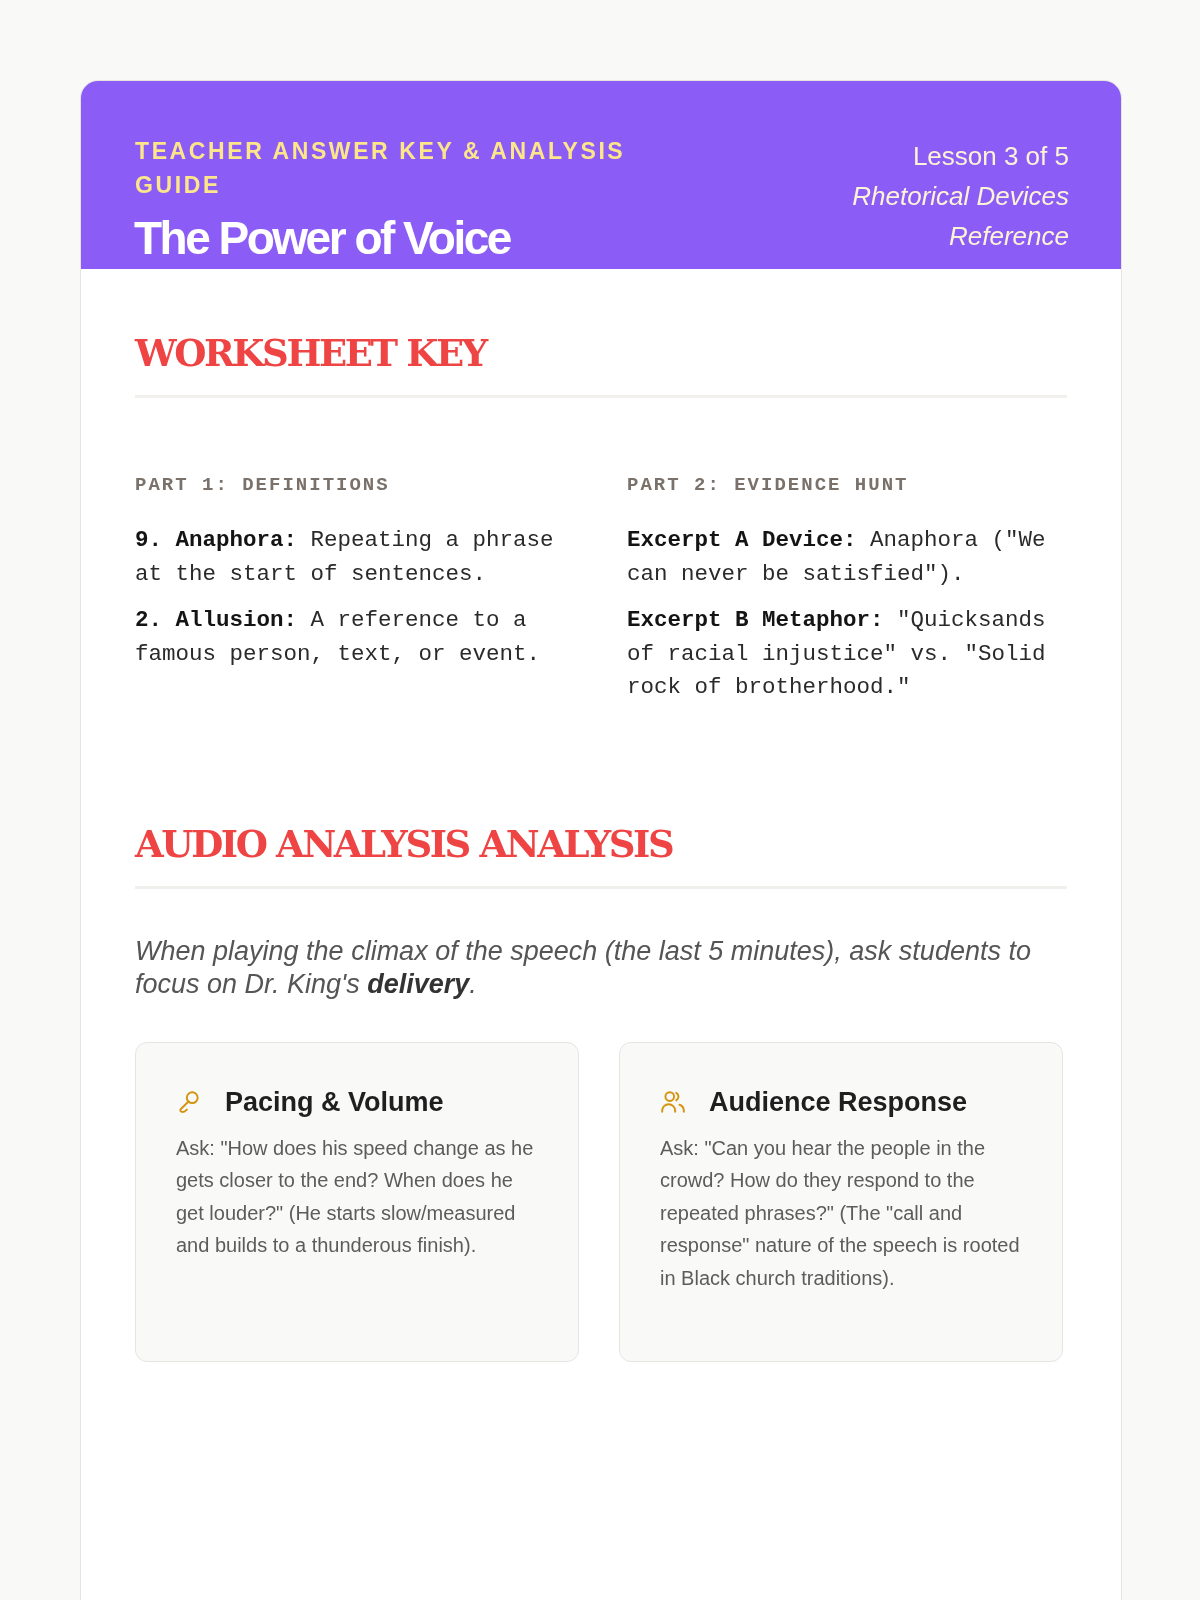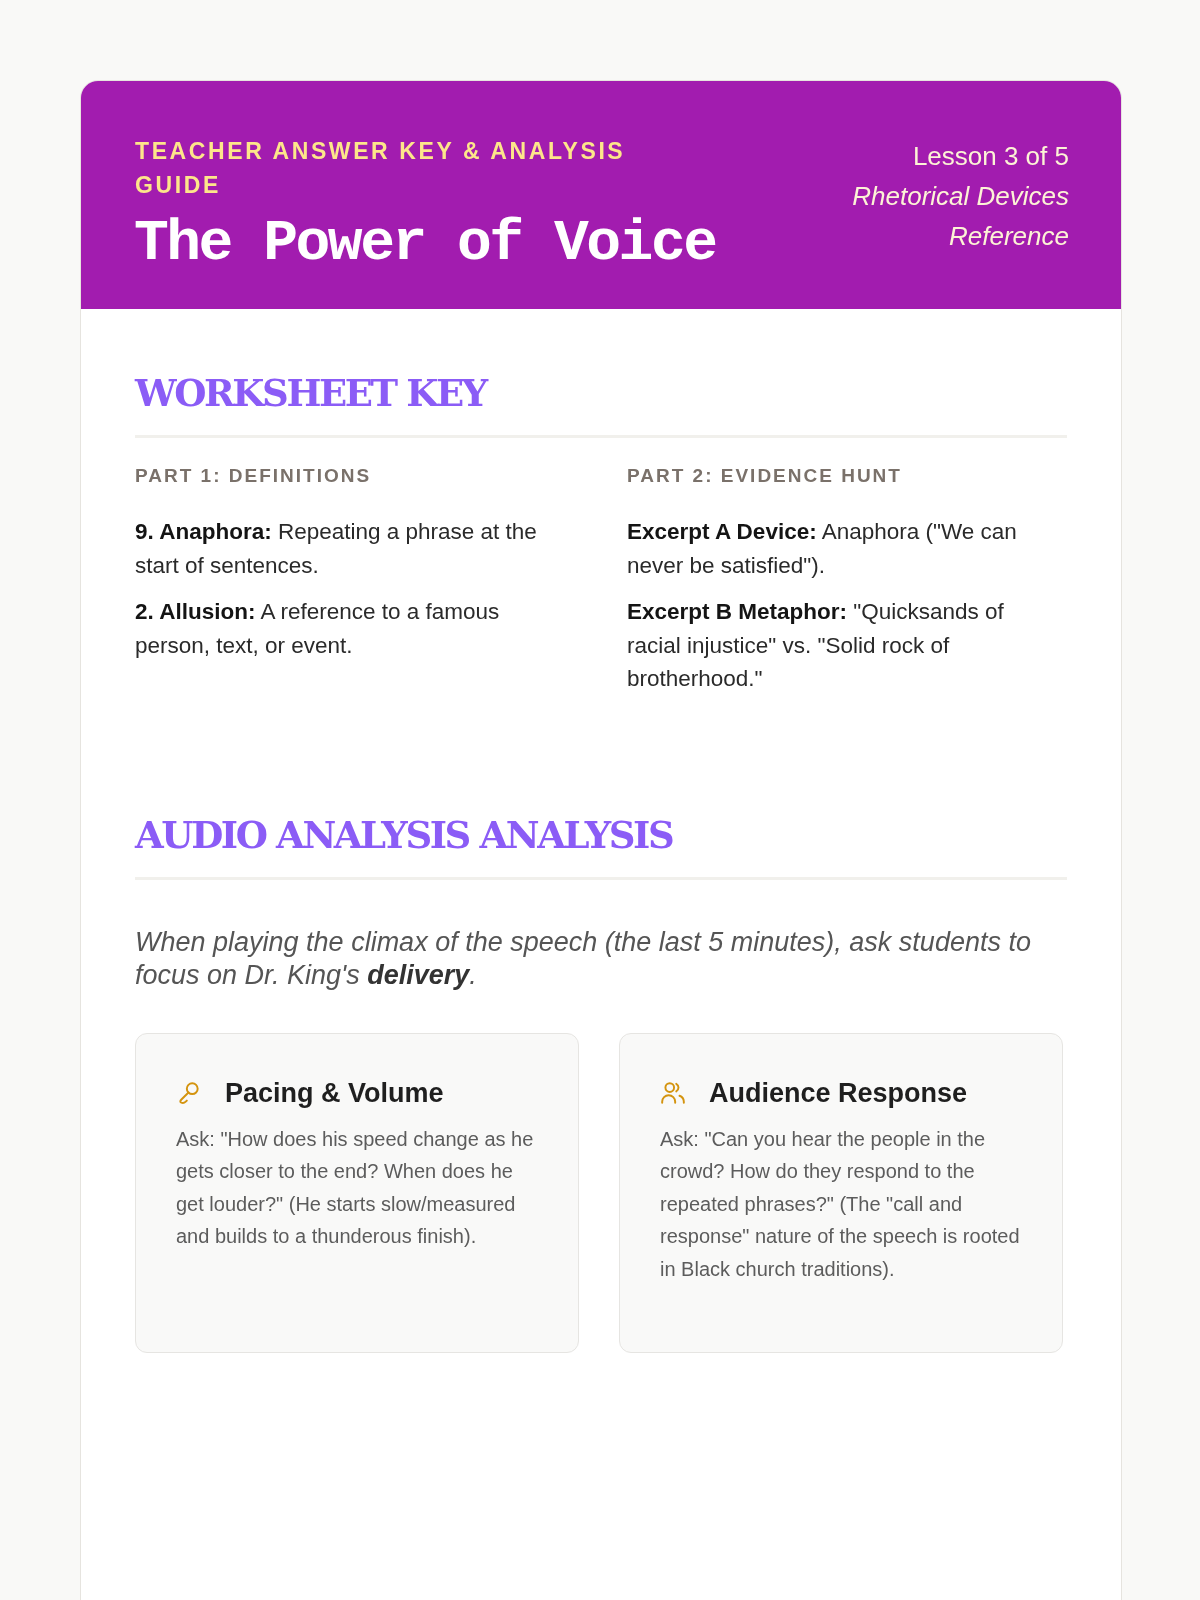--- a/index.html
+++ b/index.html
@@ -10,48 +10,48 @@
     color: #222;
   }
   .page {
     position: absolute; left: 80px; top: 80px; width: 1040px; height: 1600px;
     background: #ffffff;
     border: 1px solid #e6e4df;
     border-radius: 18px 18px 0 0;
     overflow: hidden;
   }
   .header {
-    background: #a21caf;
-    height: 228px;
+    background: #8b5cf6;
+    height: 188px;
     position: relative;
   }
   .eyebrow {
     position: absolute; left: 54px; top: 53px; width: 520px;
     font-size: 23px; font-weight: bold; letter-spacing: 2.6px;
     line-height: 34px; color: #fde68a; text-transform: uppercase;
   }
   .title {
     position: absolute; left: 53px; top: 130px;
-    font-family: Liberation Mono, monospace; font-weight: bold;
-    font-size: 58px; letter-spacing: -2.5px; color: #ffffff;
+    font-family: Liberation Sans, sans-serif; font-weight: bold;
+    font-size: 46px; letter-spacing: -2.5px; color: #ffffff;
     white-space: nowrap;
   }
   .meta {
     position: absolute; right: 52px; top: 55px; text-align: right;
     color: #fdf3d6; font-size: 26px; line-height: 40px;
   }
   .meta .sub { font-style: italic; width: 260px; margin-left: auto; }
   .content { padding: 0 54px; }
   .section-title {
     font-family: "DejaVu Serif", serif; font-weight: bold;
-    font-size: 37px; letter-spacing: -2.4px; color: #8b5cf6;
+    font-size: 37px; letter-spacing: -2.4px; color: #ef4444;
     margin: 0; padding-top: 62px; padding-bottom: 20px;
     border-bottom: 3px solid #f1f0ec;
   }
-  .cols { display: flex; gap: 58px; margin-top: 27px; }
+  .cols { display: flex; gap: 58px; margin-top: 76px; font-family: Liberation Mono, monospace; }
   .col { width: 434px; }
   .col-head {
     font-size: 19px; font-weight: bold; letter-spacing: 2px;
     color: #7a716a; text-transform: uppercase; margin-bottom: 28px;
   }
   .item { font-size: 22.5px; line-height: 33.5px; color: #2a2a2a; margin-bottom: 13px; }
   .item b { color: #141414; }
   .section-title.second { padding-top: 104px; }
   .intro {
     font-style: italic; color: #555; font-size: 27px; line-height: 33.5px;

